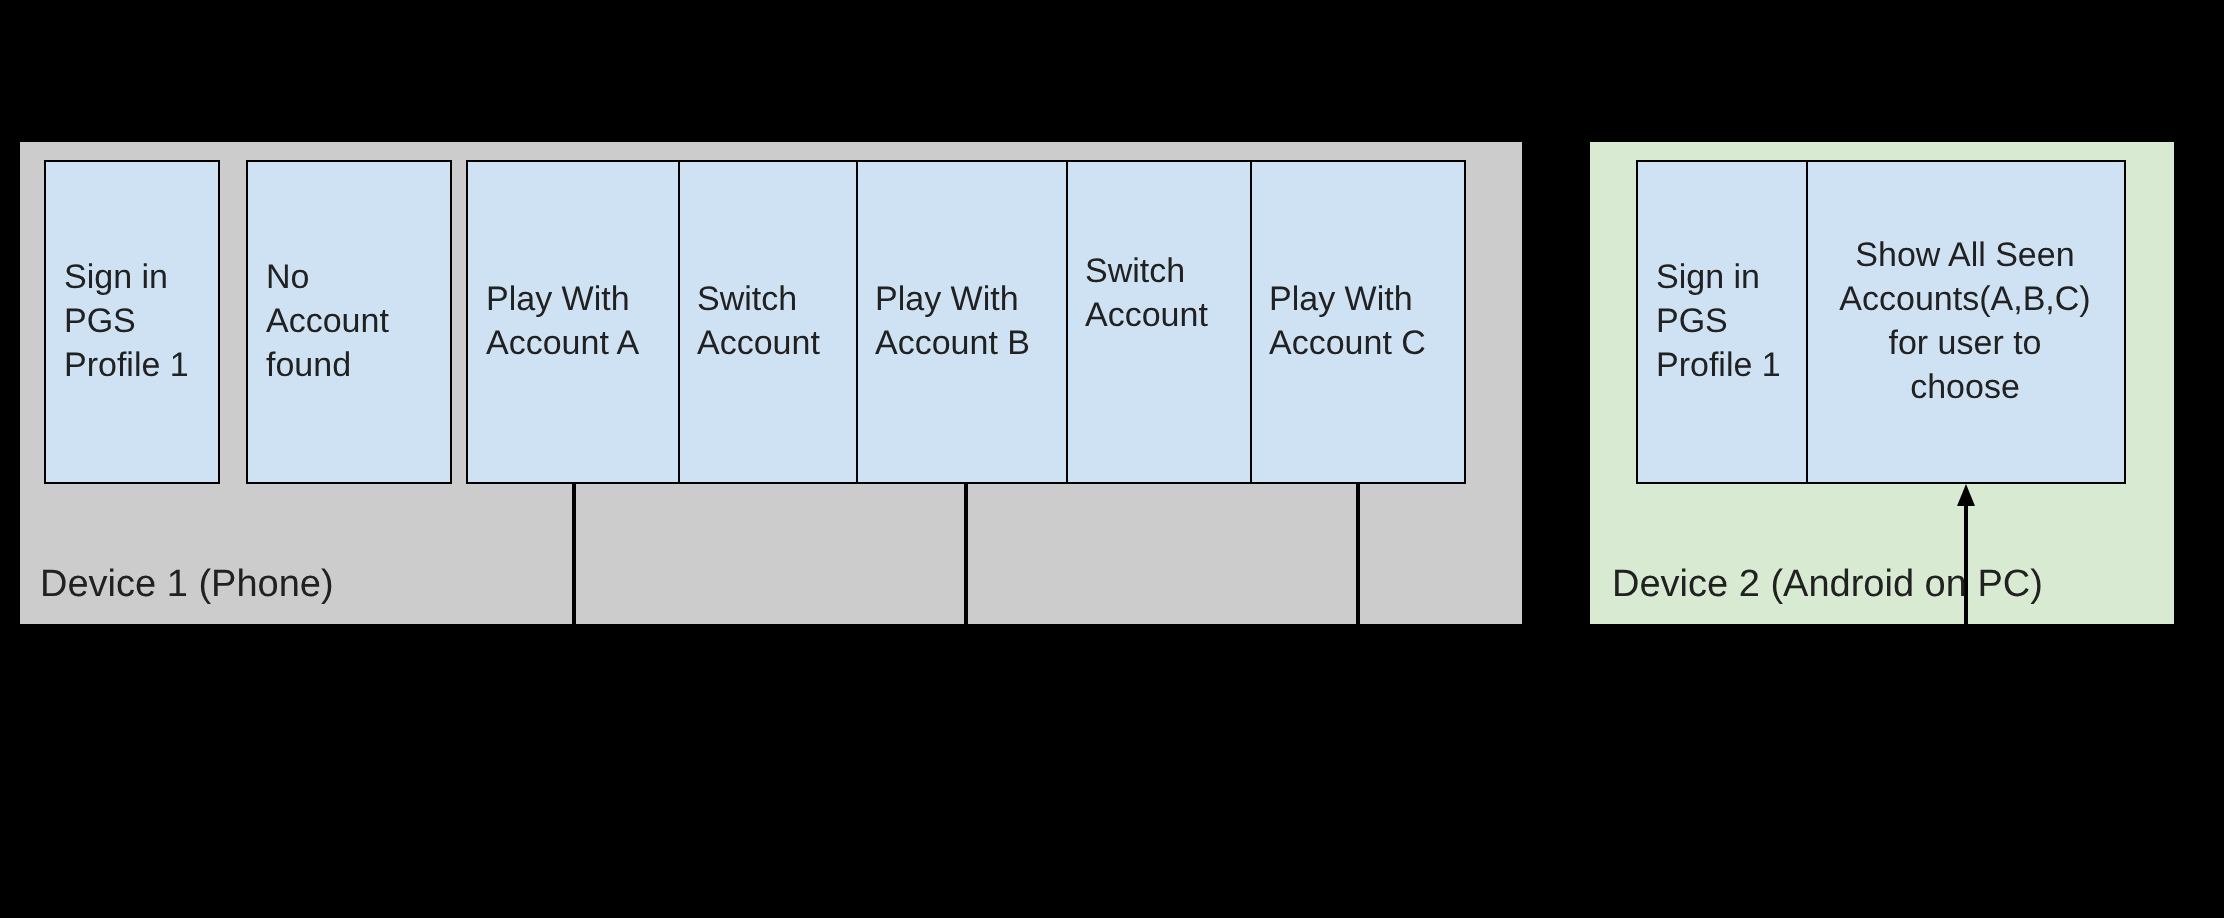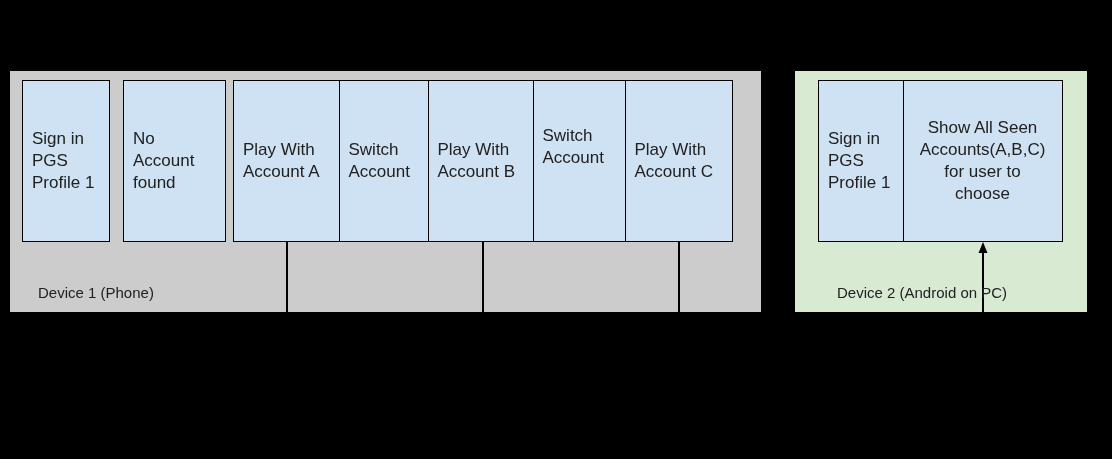--- a/index.html
+++ b/index.html
@@ -58,27 +58,26 @@
     height: 70px;
     background: #000;
   }
   .conn-a { left: 276px; }
   .conn-b { left: 472px; }
   .conn-c { left: 668px; }
 
   .device-label {
     position: absolute;
     top: 210px;
-    font-size: 15px;
+    font-size: 19px;
     line-height: 24px;
     white-space: nowrap;
-    margin-left: 18px;
   }
   .label-1 { left: 10px; }
-  .label-2 { left: 24px; }
+  .label-2 { left: 11px; }
 
   .up-arrow {
     position: absolute;
     left: 180px;
     top: 171px;
     width: 16px;
     height: 70px;
   }
 </style>
 </head>

